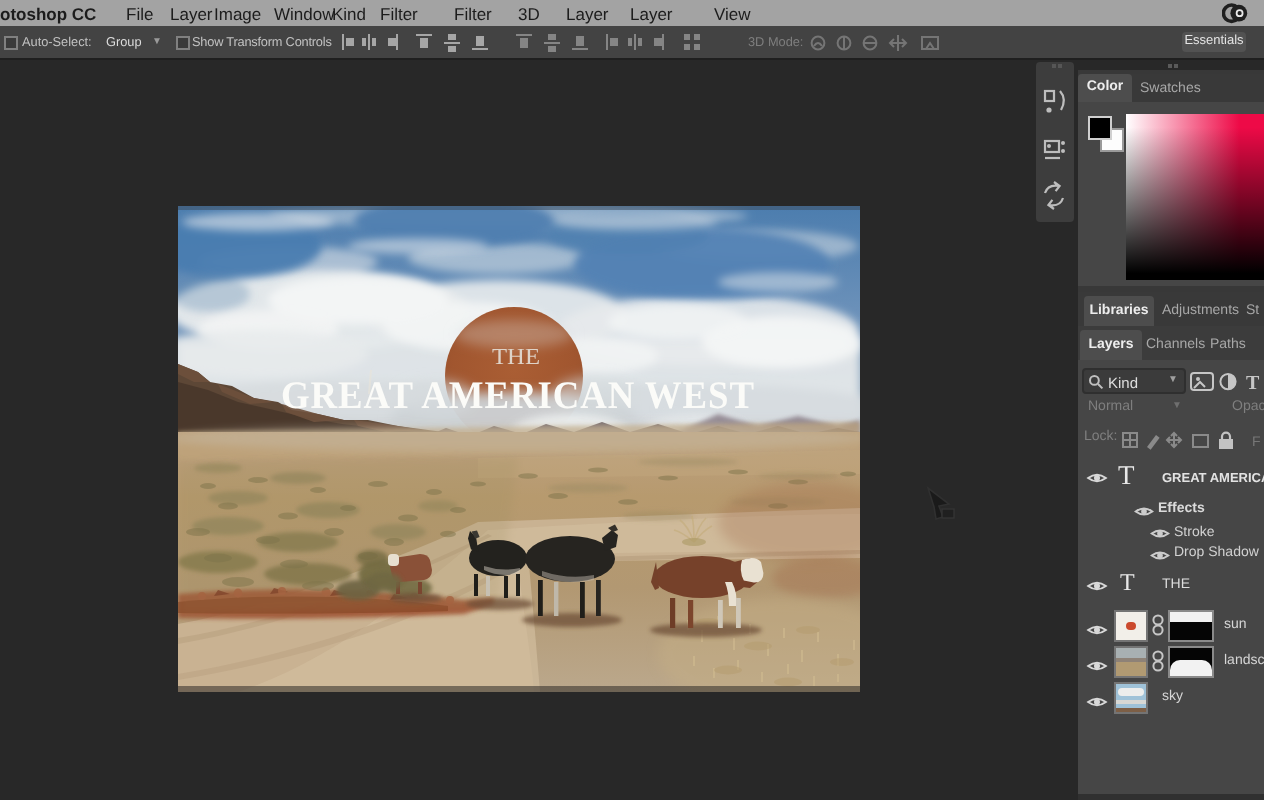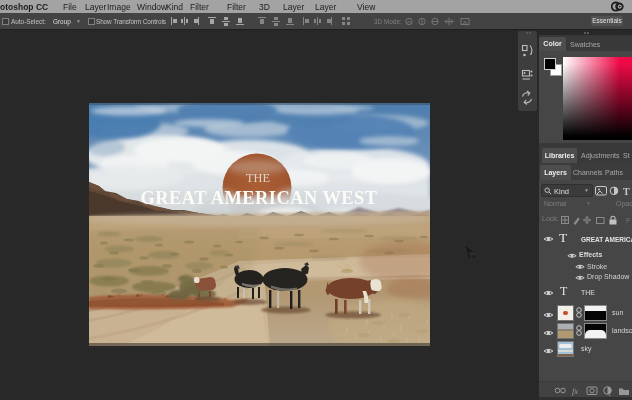--- a/index.html
+++ b/index.html
@@ -514,29 +514,14 @@
       <path d="M1 4.5 Q6 0.8 11 4.5 Q6 8.2 1 4.5 Z" fill="none" stroke="#d8d8d8" stroke-width="1.1"></path>
       <circle cx="6" cy="4.5" r="1.7" fill="#d8d8d8"></circle>
     </svg>
     <div class="abs" style="left:18px;top:161px;width:15px;height:14px;background:#9fc2d8;border:1px solid #747474;">
       <div class="abs" style="left:1px;top:2px;width:13px;height:4px;background:#ecedec;border-radius:2px;"></div>
       <div class="abs" style="left:0;top:8px;width:15px;height:2px;background:#d8d8d4;"></div>
       <div class="abs" style="left:0;top:11.5px;width:15px;height:2.5px;background:#7d5f46;"></div>
     </div>
     <div class="abs" style="left:42px;top:165px;color:#d6d6d6;">sky</div>
 
-    <div class="abs" style="left:0;top:201px;width:93px;height:16px;border-top:1px solid #3c3c3c;background:#424242;">
-      <svg class="abs" style="left:15px;top:3px;" width="78" height="11" viewBox="0 0 78 11">
-        <g stroke="#989898" fill="none" stroke-width="1">
-          <circle cx="3.5" cy="5.5" r="2.3"></circle>
-          <circle cx="9" cy="5.5" r="2.3"></circle>
-          <rect x="33" y="2" width="10" height="7.5" rx="1"></rect>
-          <circle cx="38" cy="5.8" r="2.2"></circle>
-          <circle cx="53.5" cy="5.5" r="3.8"></circle>
-        </g>
-        <path d="M53.5 1.7 a3.8 3.8 0 0 1 0 7.6 Z" fill="#989898"></path>
-        <text x="18" y="9" font-size="8.5" font-style="italic" fill="#989898" font-family="Liberation Serif,serif">fx</text>
-        <path d="M65 3.5 h3.5 l1.2 1.5 h5.3 v5 h-10 Z" fill="#989898"></path>
-        <path d="M55 10.5 l1.5 0 -0.75 1.2 Z" fill="#e8e8e8"></path>
-      </svg>
-    </div>
     <div class="abs" style="left:0;top:217px;width:93px;height:3px;background:#303030;"></div>
   </div>
 
 </body></html>

